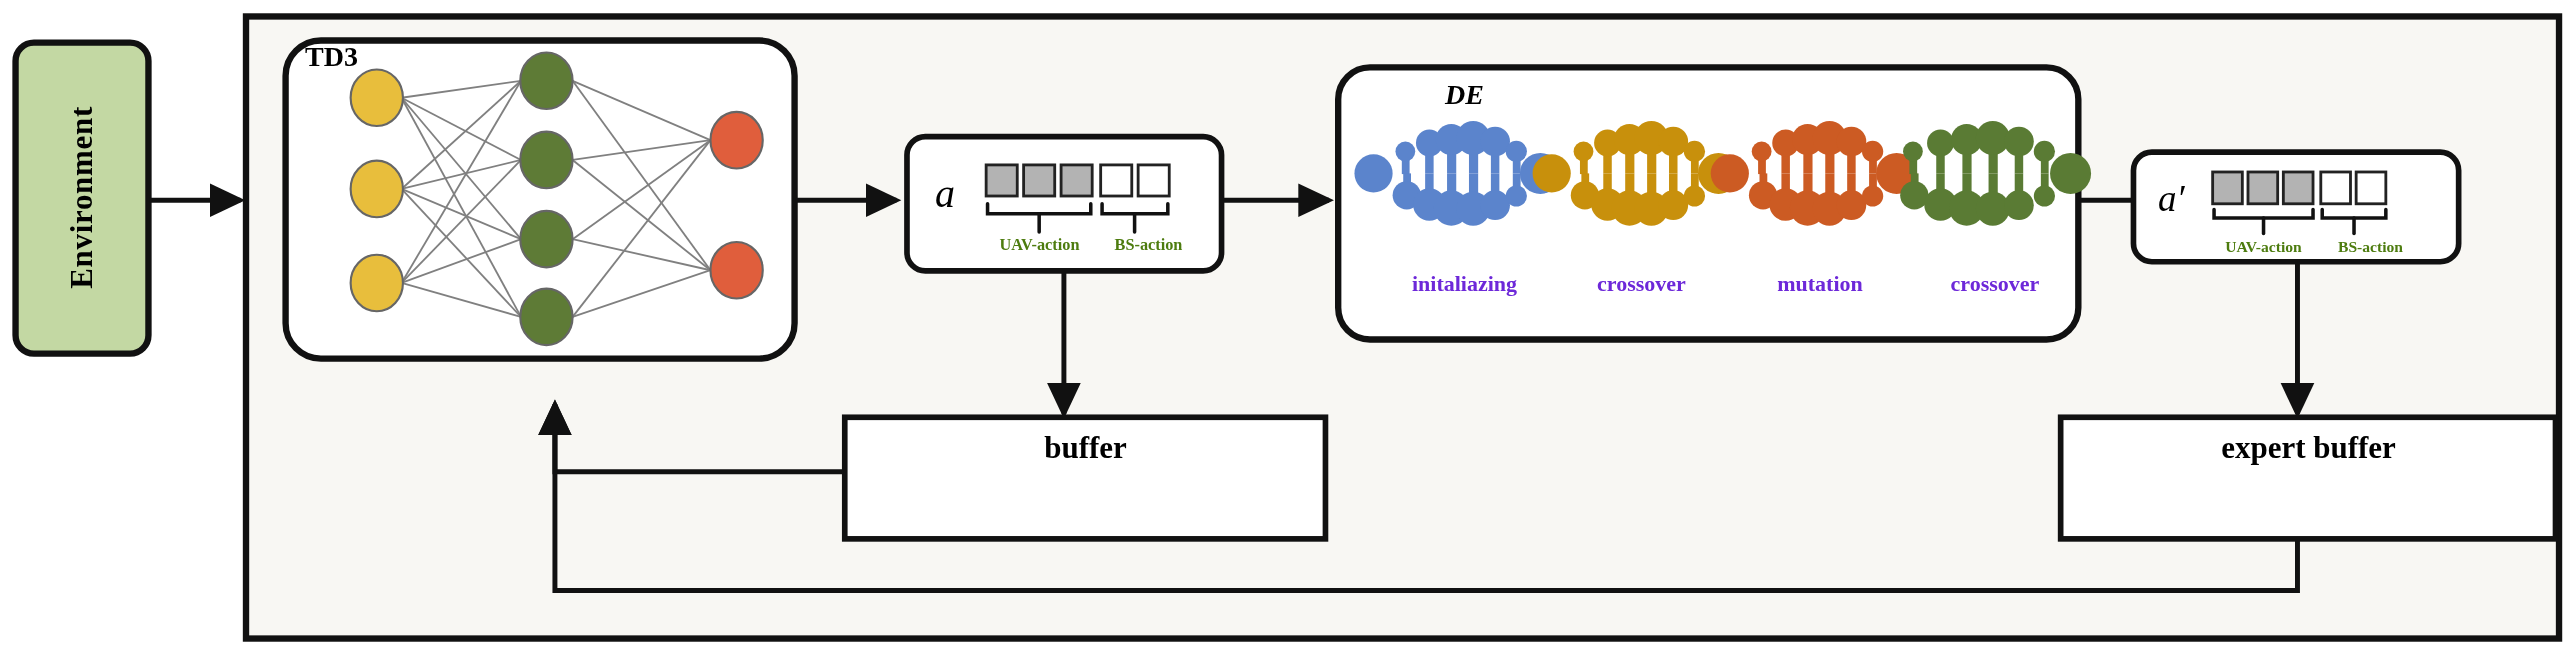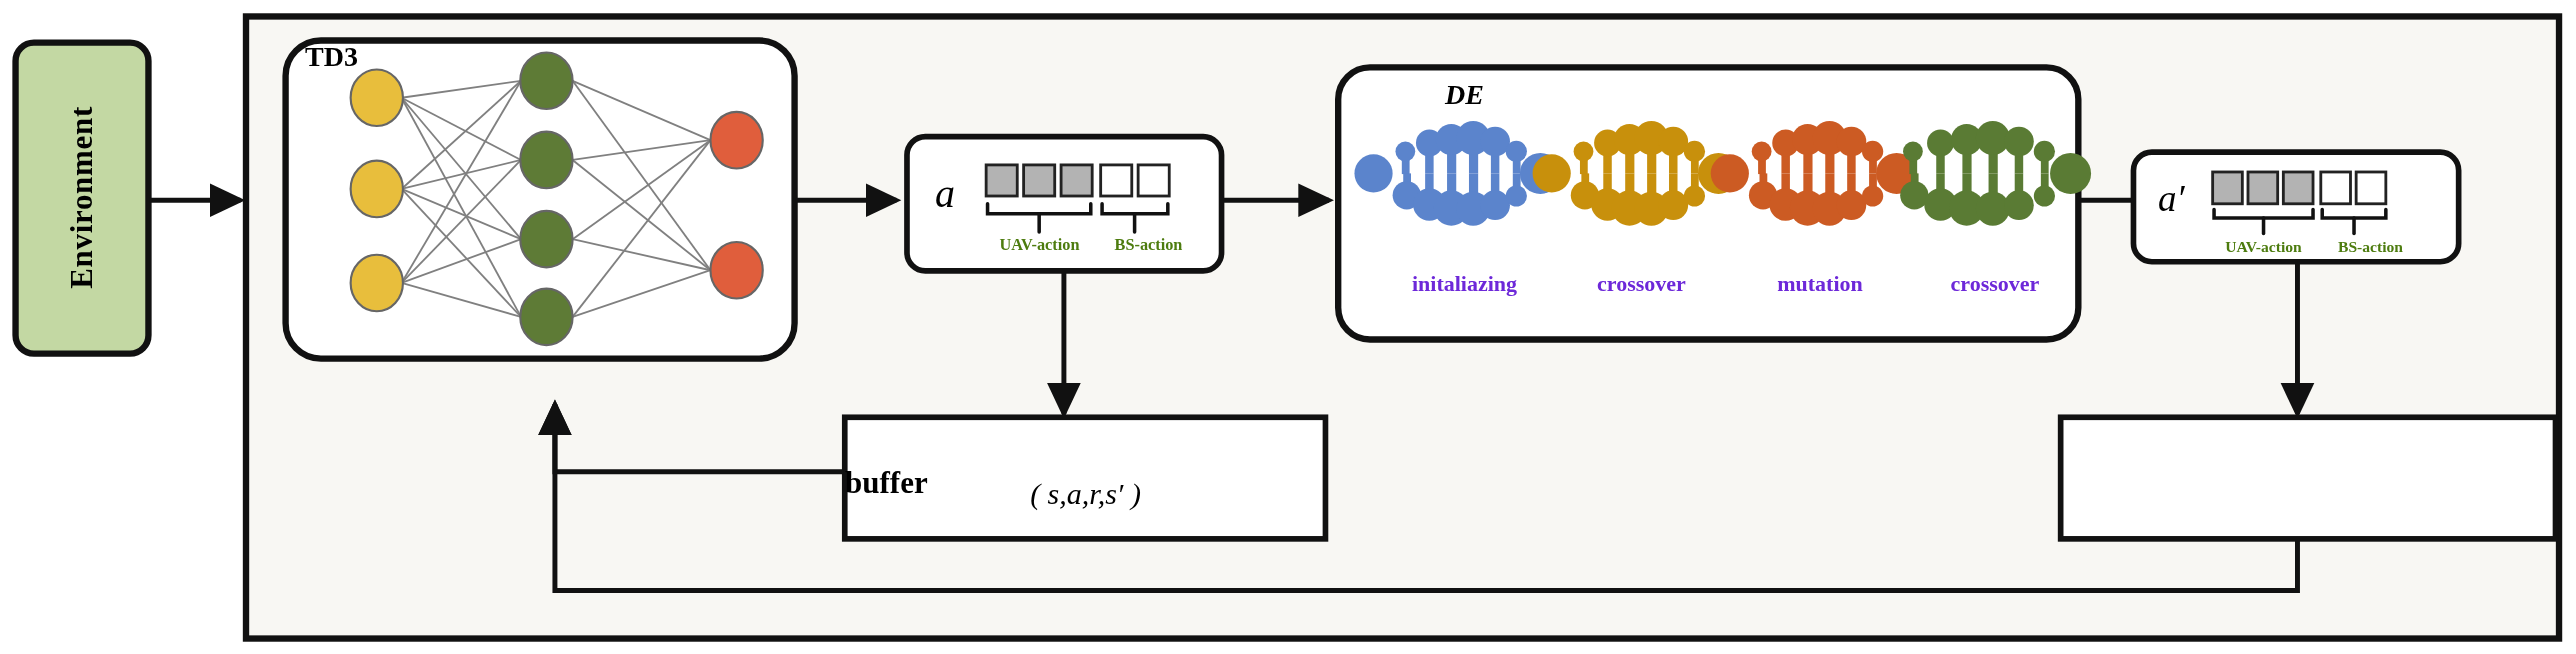--- a/index.html
+++ b/index.html
@@ -15,21 +15,21 @@
   }
   .env-label span{
     writing-mode:vertical-rl; transform:rotate(180deg);
     font-weight:bold; font-size:31px; letter-spacing:0.7px; color:#000;
     font-family:"Liberation Serif",serif;
   }
 
   .boxtitle{position:absolute;font-weight:bold;font-size:28px;color:#000;}
   .mini{position:absolute;font-weight:bold;font-size:16.3px;color:#4d7c0f;text-align:center;white-space:nowrap;}
   .sym{position:absolute;font-style:italic;font-size:40px;color:#000;font-family:"Liberation Serif",serif;}
-  .bufname{position:absolute;font-weight:bold;font-size:31px;color:#000;width:100%;margin-top:35px;}
+  .bufname{position:absolute;font-weight:bold;font-size:31px;color:#000;text-align:center;width:100%;}
   .buftuple{position:absolute;font-style:italic;font-size:30px;color:#000;text-align:center;width:100%;}
   .destage{position:absolute;font-weight:bold;font-size:22px;color:#6d28d9;text-align:center;margin-top:24px;}
 </style>
 </head>
 <body>
 
 <div class="stage">
 
   <svg class="layer" viewBox="0 0 3644 926">
     <defs>
@@ -371,20 +371,20 @@
   <div class="mini" style="left:2200px;top:238px;width:127px;font-size:15.6px;">UAV-action</div>
   <div class="mini" style="left:2321px;top:238px;width:99px;font-size:15.6px;">BS-action</div>
 
   <div class="destage" style="left:1376px;top:247px;width:177px;">initaliazing</div>
   <div class="destage" style="left:1560px;top:247px;width:163px;">crossover</div>
   <div class="destage" style="left:1735px;top:247px;width:170px;">mutation</div>
   <div class="destage" style="left:1917px;top:247px;width:156px;">crossover</div>
 
   <div style="position:absolute;left:845px;top:417px;width:481px;height:122px;">
     <div class="bufname" style="top:12.7px;">buffer</div>
-    <div class="buftuple" style="top:60px;">( s,a,r,s′ )</div>
   </div>
 
   <div style="position:absolute;left:2061px;top:417px;width:495px;height:122px;">
+    <div class="bufname" style="top:12.7px;">expert buffer</div>
   </div>
 
 </div>
 
 
 </body></html>

